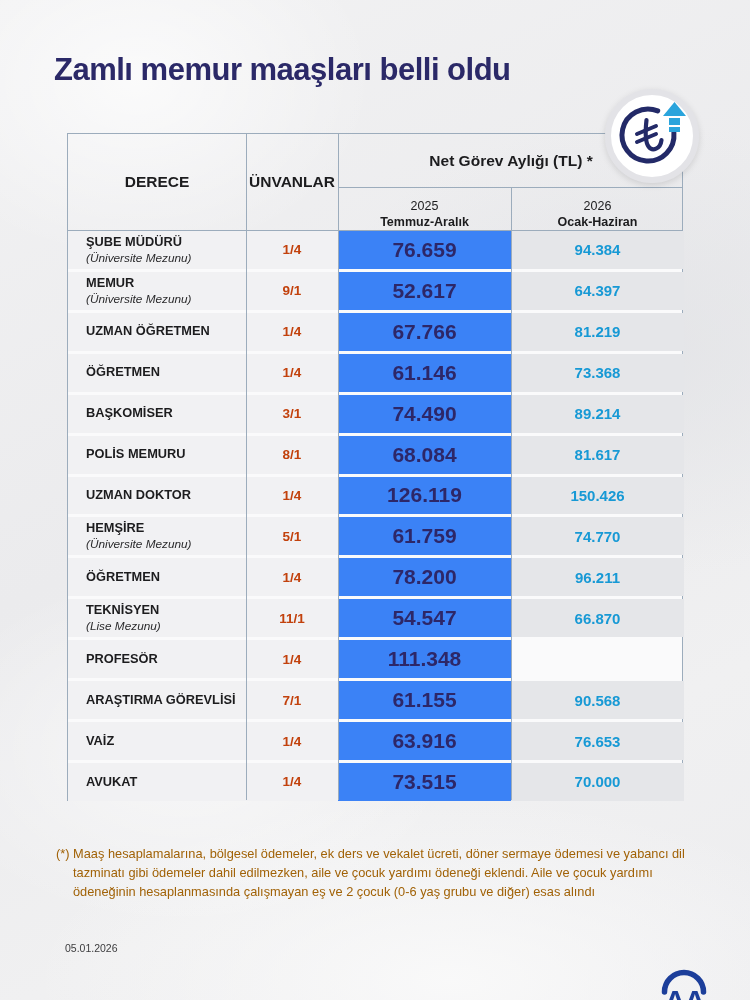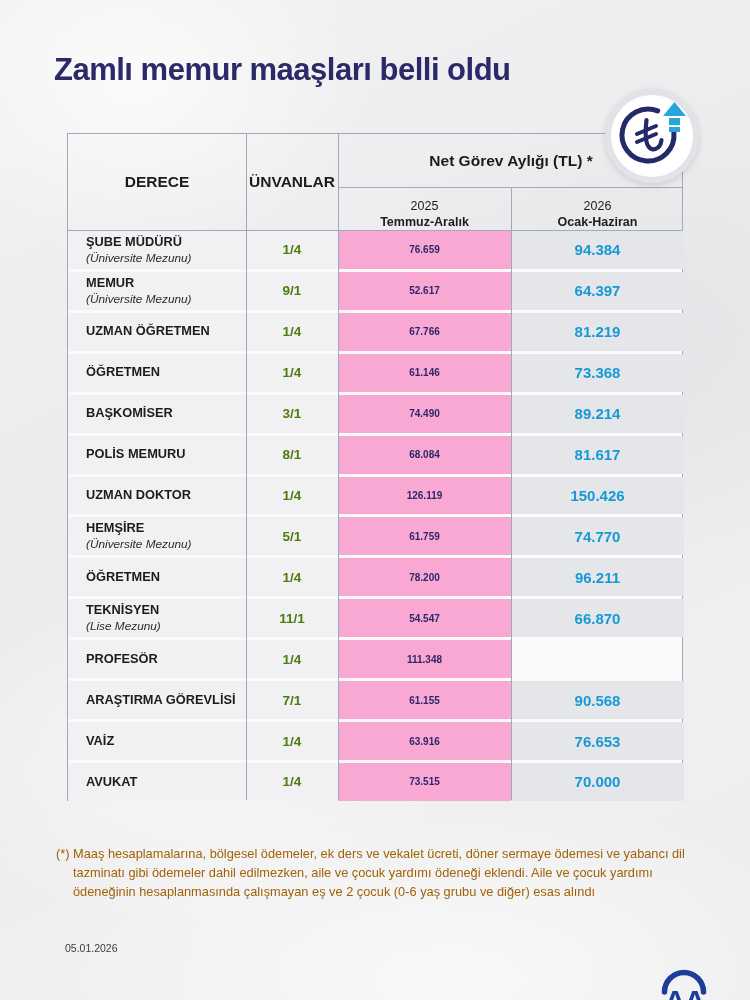--- a/index.html
+++ b/index.html
@@ -53,22 +53,22 @@
     flex:1; display:grid; grid-template-columns:178px 92px 173px 173px;
   }
   .cell{ display:flex; align-items:center; justify-content:center; }
   .c-title{
     background:#f1f1f3; flex-direction:column; align-items:flex-start;
     justify-content:center; padding-left:18px; line-height:1.3;
   }
   .rtitle{ font-weight:bold; font-size:12.8px; color:#1c1c1e; }
   .rsub{ font-style:italic; font-size:11.8px; color:#2a2a2c; }
   .rsub:empty{ display:none; }
-  .c-derece{ background:#f1f1f3; font-weight:bold; font-size:13.5px; color:#4d7c0f; }
-  .c-v2025{ background:#f9a8d4; font-weight:bold; font-size:10px; color:#2d2768; }
+  .c-derece{ background:#f1f1f3; font-weight:bold; font-size:13.5px; color:#c2410c; }
+  .c-v2025{ background:#3b82f6; font-weight:bold; font-size:21px; color:#2d2768; }
   .c-v2026{ background:#e5e6e9; font-weight:bold; font-size:15px; color:#1799d5; }
 
   
   .vline{ position:absolute; top:0; bottom:0; width:1px; background:#9cacbc; }
   .vline1{ left:178px; } .vline2{ left:270px; }
   .vline3{ left:443px; top:53px; }
   .hline-group{ position:absolute; left:270px; right:0; top:53px; height:1px; background:#9cacbc; }
 
   
   .lira-icon{ left:604px; top:88px; width:96px; height:96px; z-index:5;

